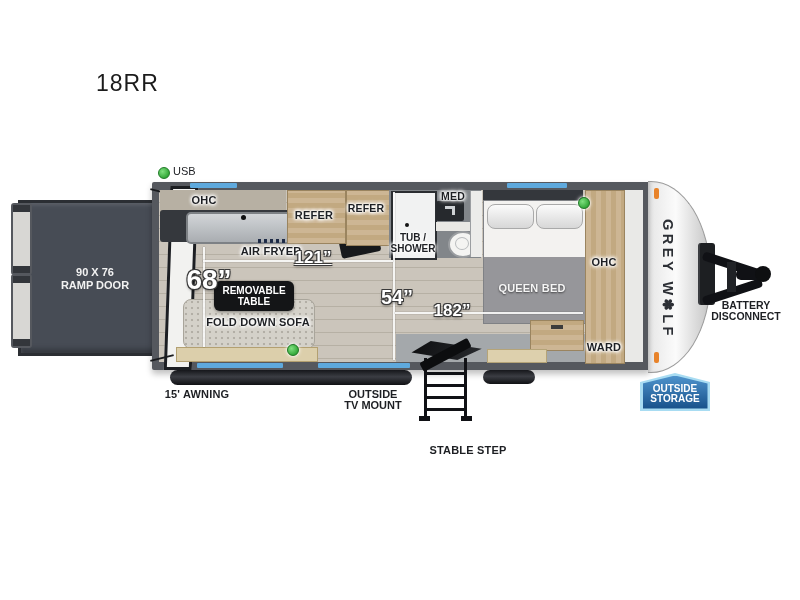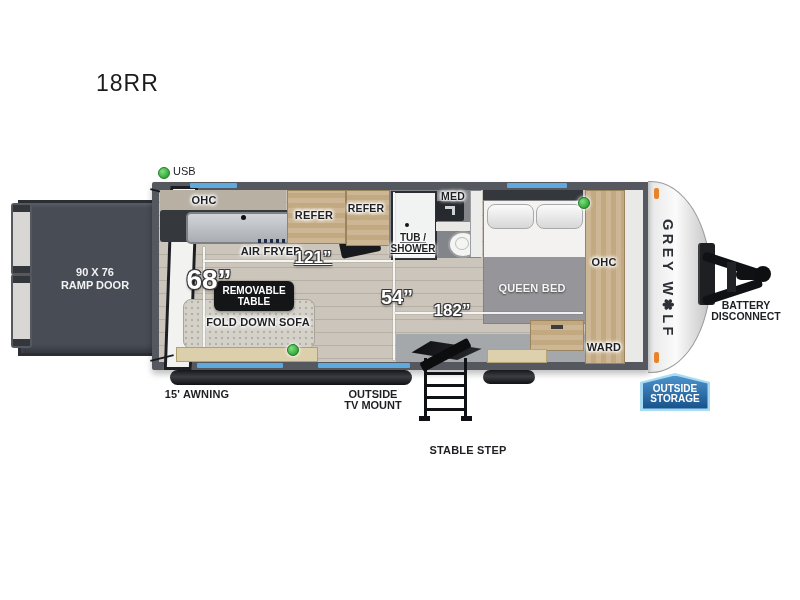--- a/index.html
+++ b/index.html
@@ -129,21 +129,21 @@
   <div class="dimline" style="left:393px;top:192px;width:2px;height:168px;"></div>
   <div class="dimline" style="left:203px;top:247px;width:2px;height:100px;"></div>
   <div class="dimline" style="left:203px;top:260px;width:190px;height:2px;"></div>
   <div class="dimline" style="left:395px;top:312px;width:188px;height:2px;"></div>
 
   <div class="lbl glow" style="left:204px;top:200px;">OHC</div>
   <div class="lbl glow" style="left:314px;top:215px;">REFER</div>
   <div class="lbl glow" style="left:366px;top:208px;font-size:10.5px;">REFER</div>
   <div class="lbl glow" style="left:271px;top:251px;">AIR FRYER</div>
   <div class="lbl glow" style="left:453px;top:196px;font-size:10.5px;">MED</div>
-  <div class="lbl2 glow" style="left:413px;top:232px;font-size:10px;line-height:11px;text-decoration:underline;">
+  <div class="lbl2 glow" style="left:413px;top:232px;font-size:10px;line-height:11px;">
     <span style="display:block">TUB /</span>
     <span style="display:block">SHOWER</span>
   </div>
   <div class="lbl glow" style="left:604px;top:262px;">OHC</div>
   <div class="lbl glow" style="left:604px;top:347px;">WARD</div>
   <div class="lbl glow" style="left:258px;top:322px;">FOLD DOWN SOFA</div>
 
   <div class="dim" style="left:313px;top:258px;font-size:17px;text-decoration:underline;">121”</div>
   <div class="dim" style="left:209px;top:280px;font-size:28px;">68”</div>
   <div class="dim" style="left:397px;top:297px;font-size:20px;">54”</div>

